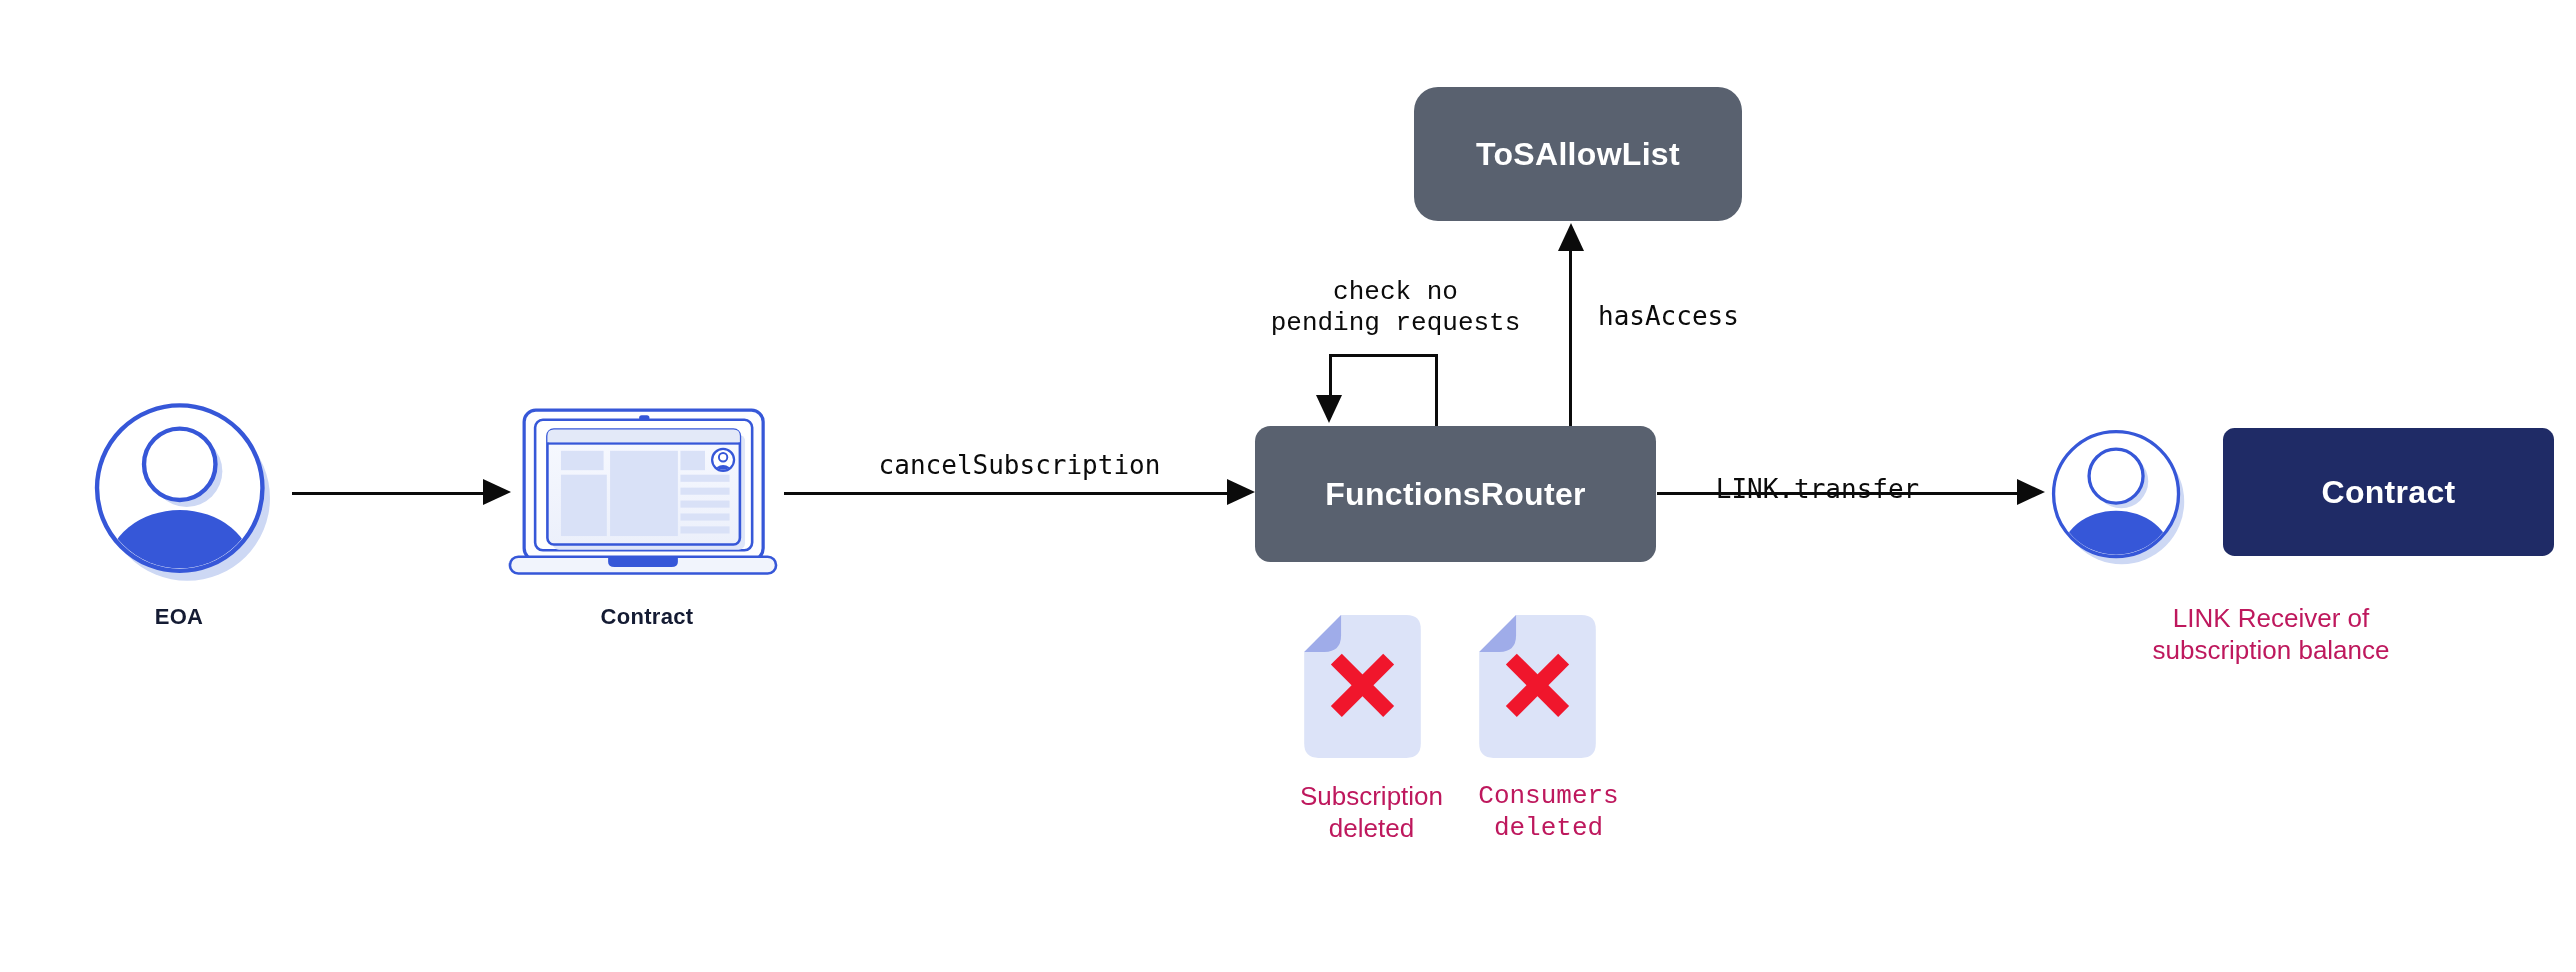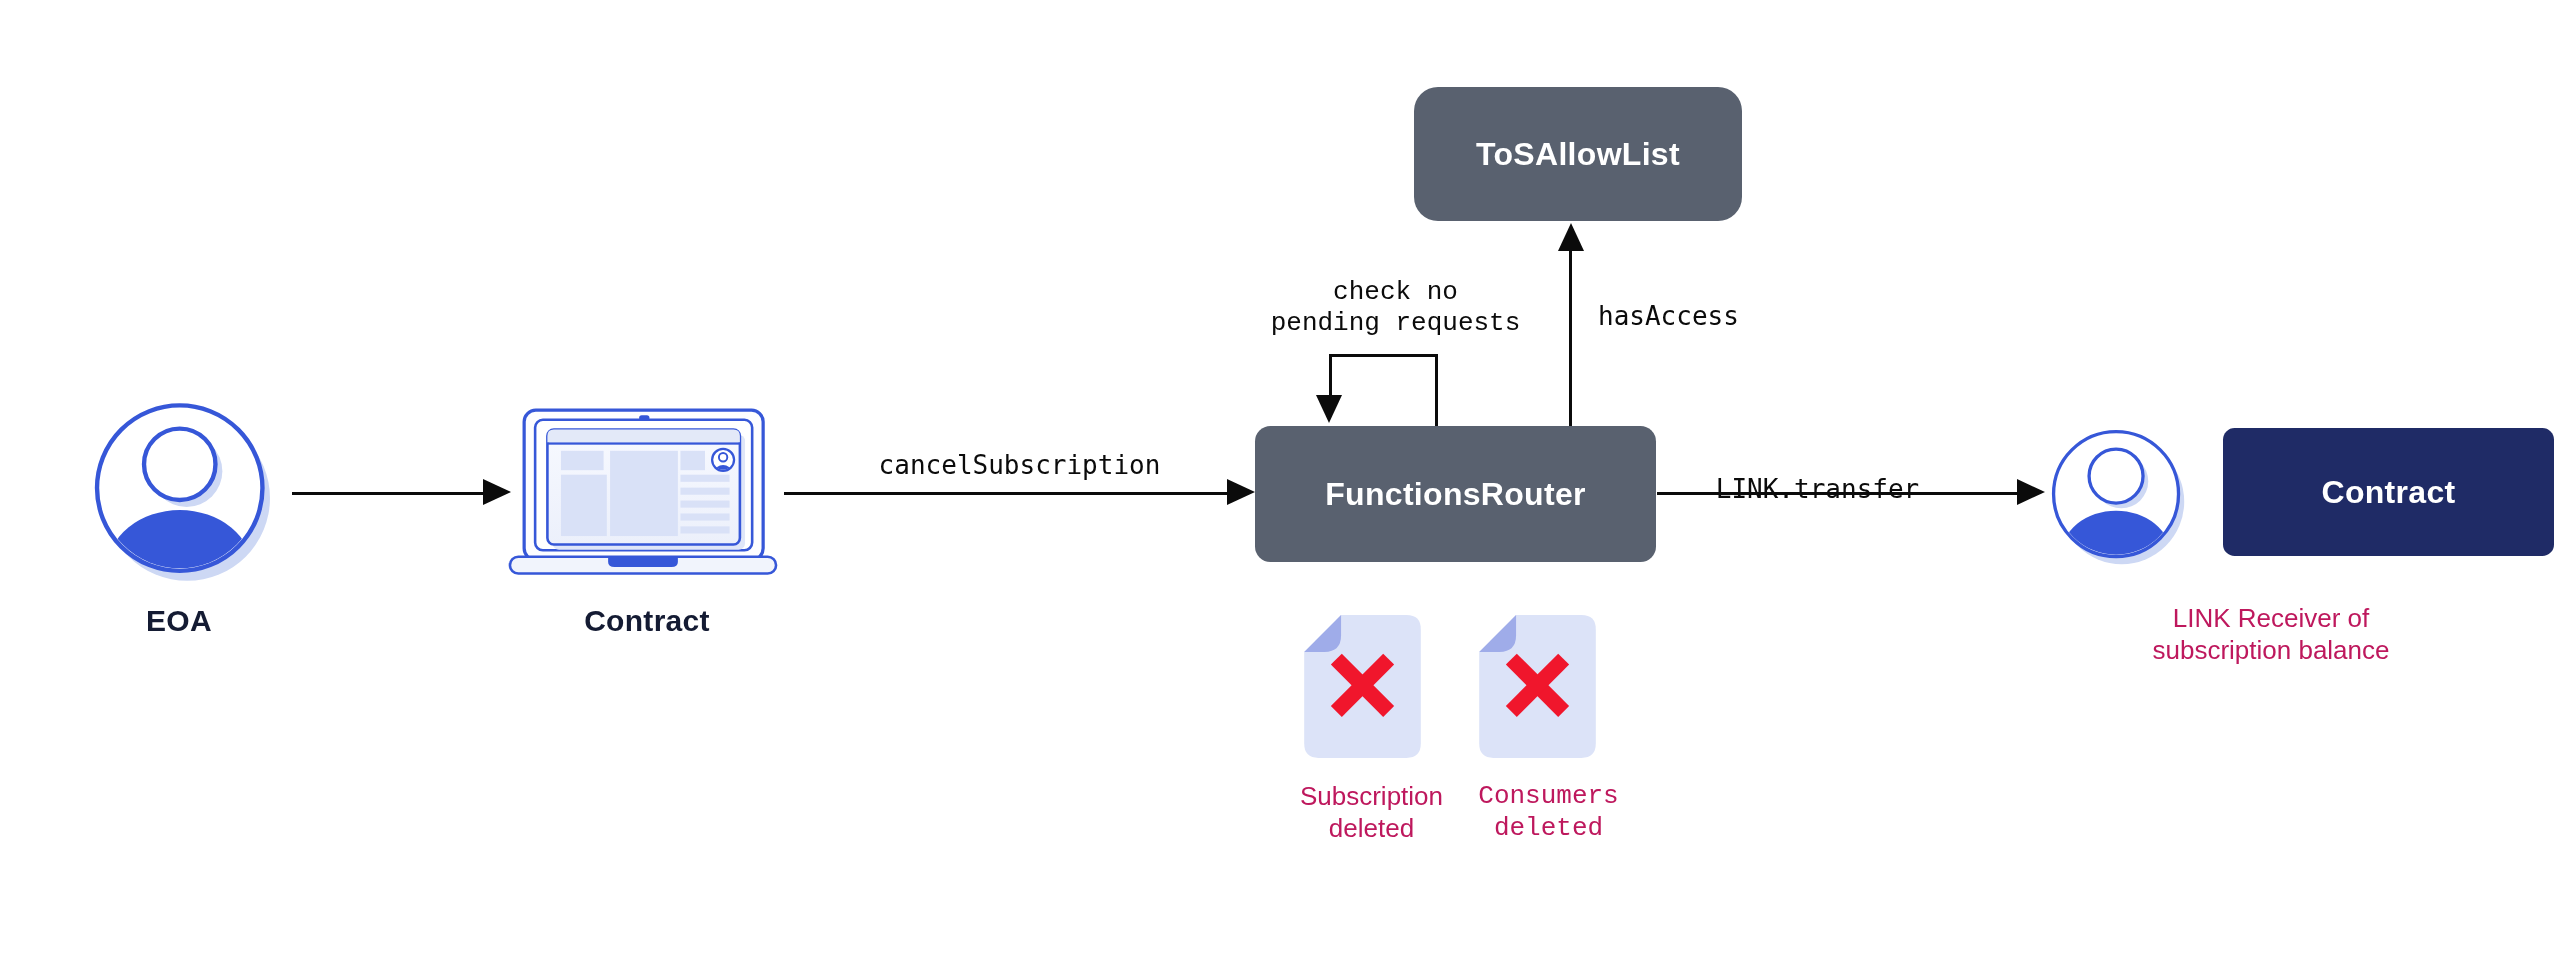--- a/index.html
+++ b/index.html
@@ -35,21 +35,21 @@
     font-weight: 700;
     font-size: 32px;
     letter-spacing: 0.3px;
   }
 
   
   .node-caption {
     position: absolute;
     color: #141B33;
     font-weight: 700;
-    font-size: 30px;
+    font-size: 22px;
     text-align: center;
     letter-spacing: 0.3px;
   }
   .mono-label {
     position: absolute;
     font-family: "DejaVu Sans Mono", monospace;
     font-size: 26px;
     color: #0B0B0B;
     text-align: center;
     line-height: 31px;

